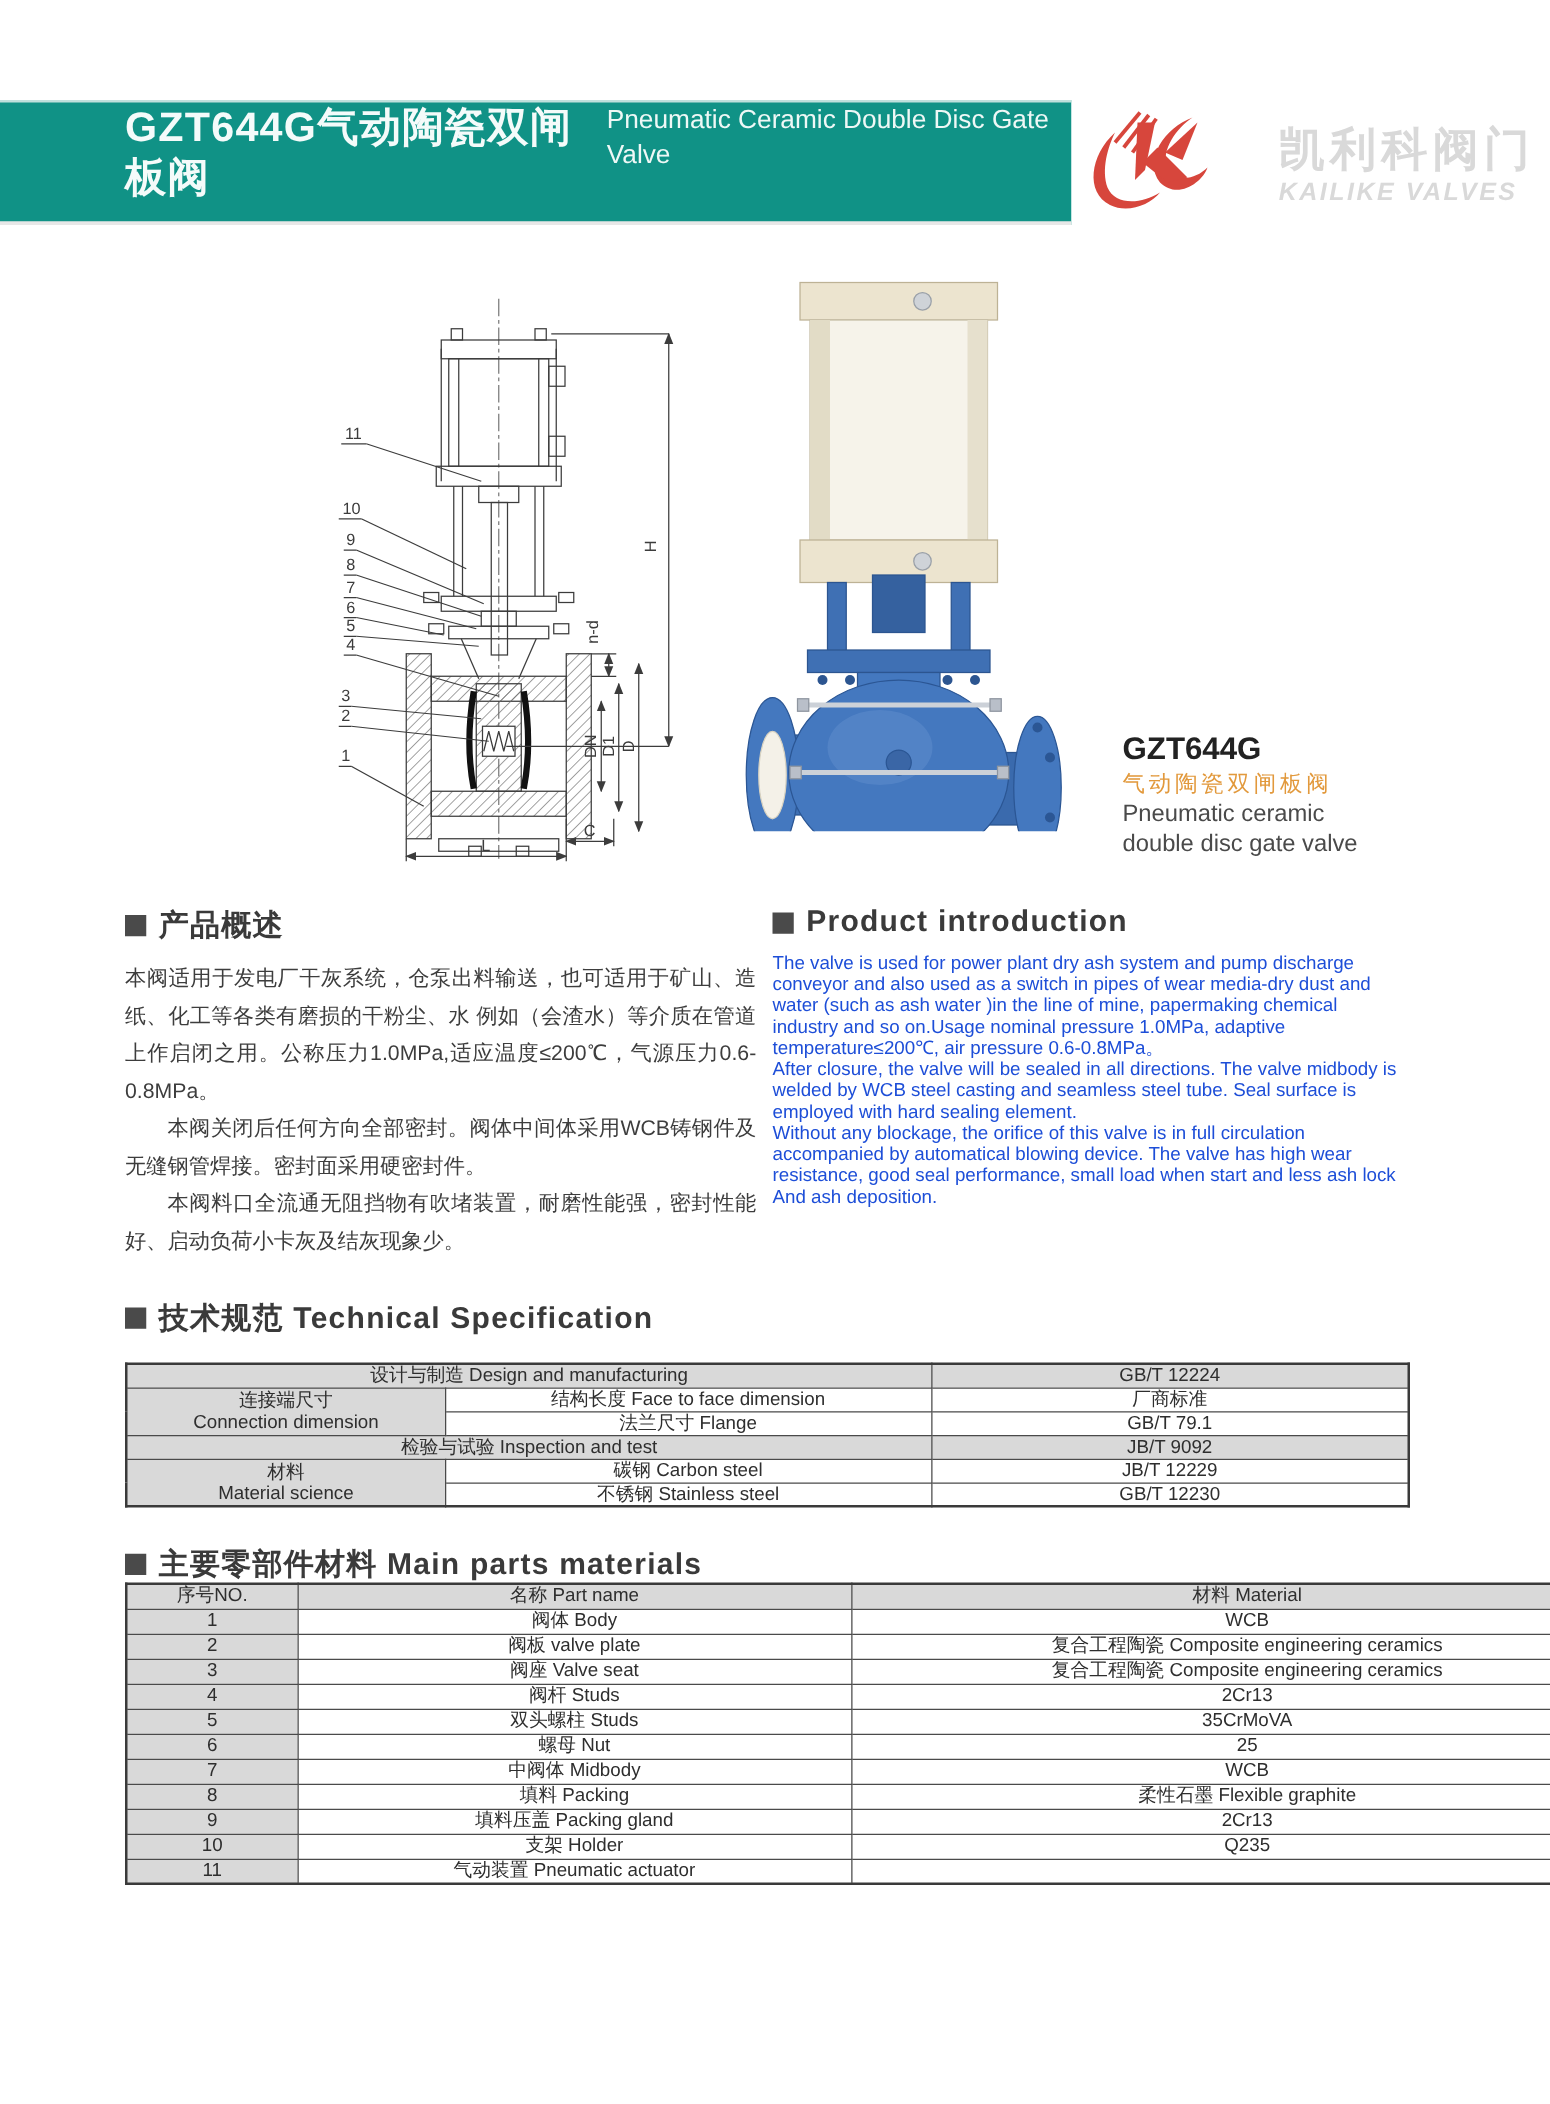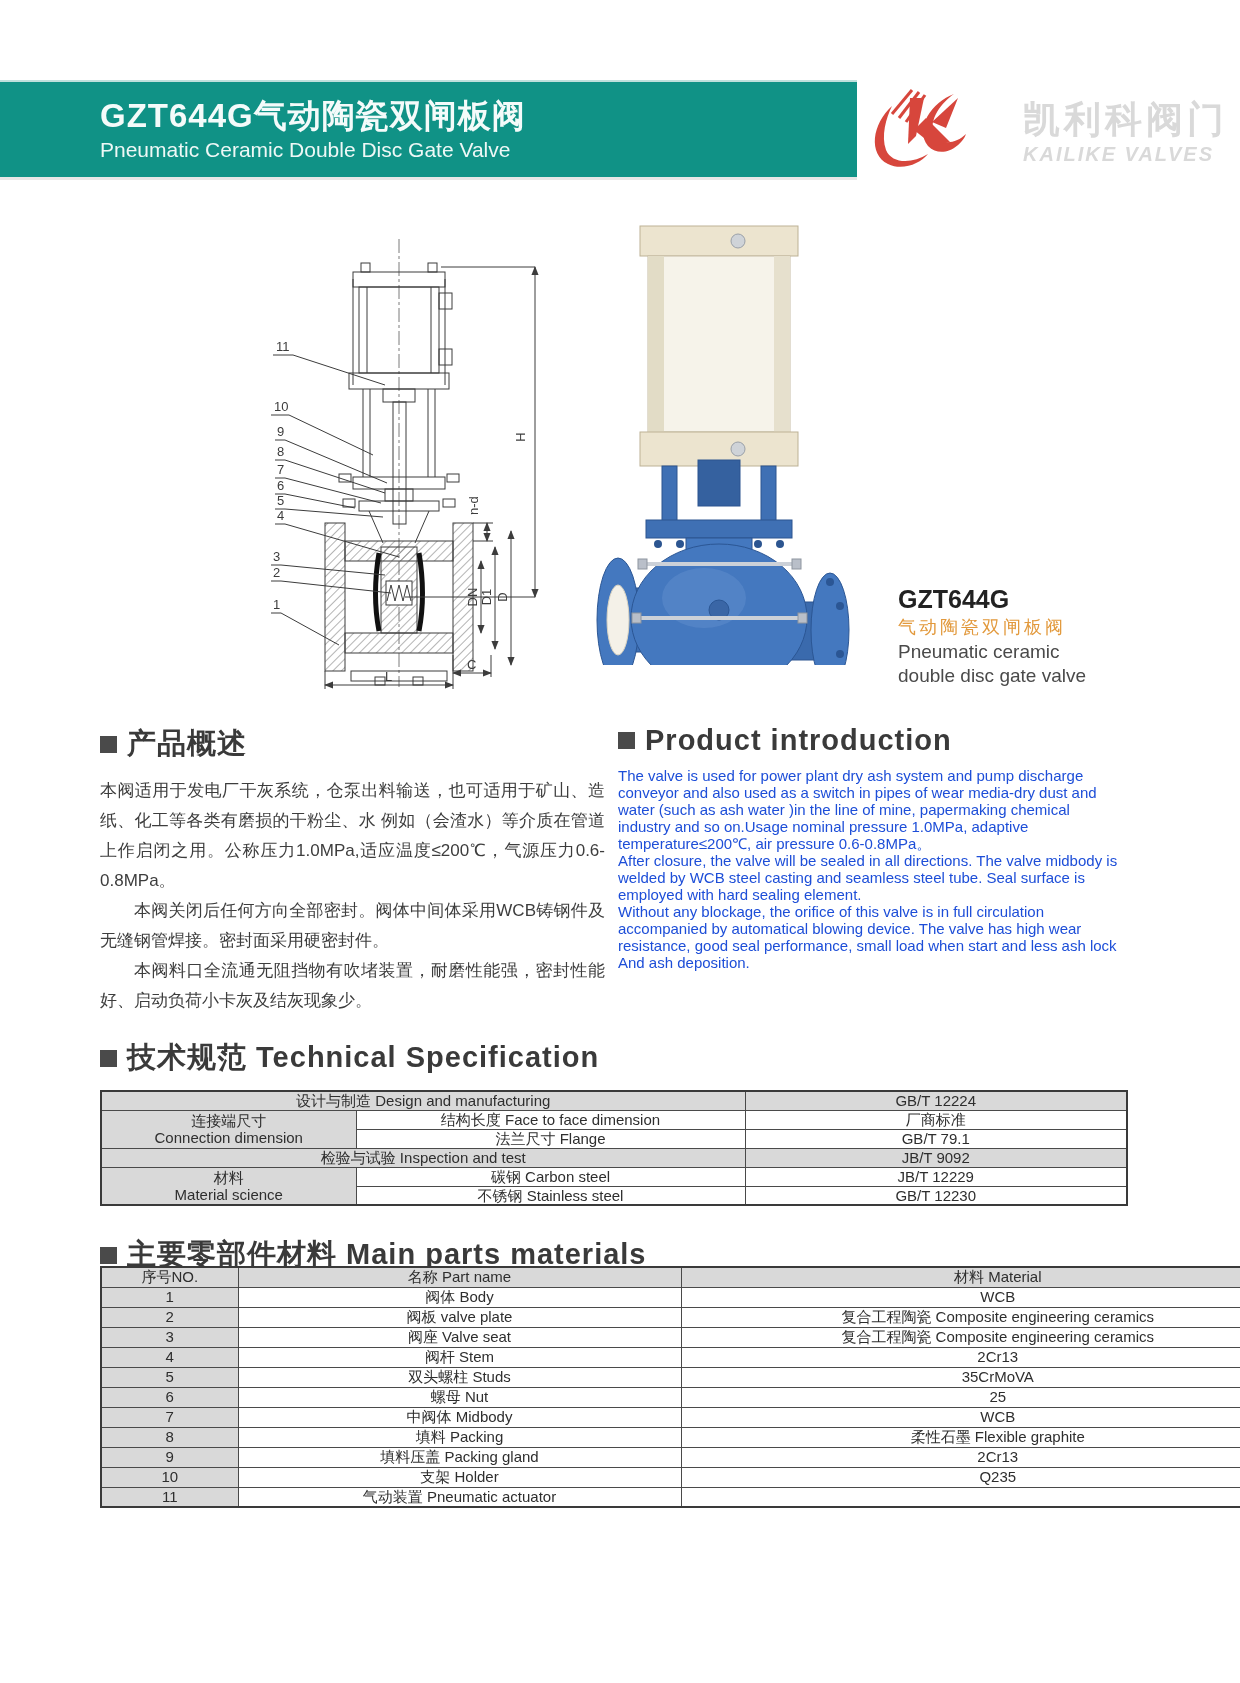--- a/index.html
+++ b/index.html
@@ -2,42 +2,42 @@
 <html><head>
 <meta charset="utf-8">
 <style>
   * { margin:0; padding:0; box-sizing:border-box; }
   body { background:#ffffff; font-family:"Liberation Sans", sans-serif; }
   #page { position:relative; width:1240px; height:1683px; background:#ffffff; overflow:hidden; margin:0 auto; }
 
   
   .banner { position:absolute; left:0; top:80px; width:857px; height:100px;
             background:#109286; border-top:2px solid #bfe0dc; border-bottom:3px solid #e7e7e7;
-            display:flex; flex-direction:column; justify-content:center; padding-left:100px; }
+            display:flex; flex-direction:row; justify-content:center; padding-left:100px; }
   .banner .title-cn { color:#f4fbfa; font-size:33px; font-weight:bold; letter-spacing:1px; line-height:40px; }
   .banner .title-en { color:#eef8f6; font-size:21px; line-height:28px; }
 
   
   .logo { position:absolute; left:862px; top:84px; width:370px; height:96px; display:flex; align-items:center;gap:47px; }
   .logo-text { margin-left:6px; }
   .logo-text .cn { color:#d9d9d9; font-size:37px; font-weight:bold; letter-spacing:4px; line-height:44px; }
   .logo-text .en { color:#d9d9d9; font-size:20px; font-weight:bold; letter-spacing:2px; line-height:24px;font-style:italic; }
 
   
   .drawing { position:absolute; left:235px; top:225px; }
   .photo   { position:absolute; left:588px; top:220px; }
   .caption { position:absolute; left:898px; top:584px; width:215px; }
   .caption .model { font-size:25px; font-weight:bold; color:#222; line-height:30px; }
   .caption .cn    { font-size:18px; color:#e2993c; letter-spacing:3px; line-height:26px; }
   .caption .en    { font-size:19px; color:#4a4a4a; line-height:24px; }
 
   
   .sec-head { display:flex; align-items:center; }
   .bullet { width:17px; height:17px; background:#4a4a4a; margin-right:10px; flex:0 0 auto; }
-  .sec-head .txt { font-size:29px; font-weight:bold; color:#3a3a3a; letter-spacing:1px; }
+  .sec-head .txt { font-size:24px; font-weight:bold; color:#3a3a3a; letter-spacing:1px; }
 
   
   .overview { position:absolute; left:100px; top:724px; width:505px; }
   .overview p { font-size:17px; color:#3d3d3d; line-height:30px; text-align:justify; }
   .overview .body { margin-top:12px; }
   .overview p.indent { text-indent:2em; }
 
   .introduction { position:absolute; left:618px; top:724px; width:500px; }
   .introduction .body { margin-top:10px; }
   .introduction p { font-size:15px; color:#1d4ed8; line-height:17px; }
@@ -366,21 +366,21 @@
           <td>阀板 valve plate</td>
           <td>复合工程陶瓷 Composite engineering ceramics</td>
         </tr>
         <tr>
           <td class="gray">3</td>
           <td>阀座 Valve  seat</td>
           <td>复合工程陶瓷 Composite engineering ceramics</td>
         </tr>
         <tr>
           <td class="gray">4</td>
-          <td>阀杆 Stem</td>
+          <td>阀杆 Studs</td>
           <td>2Cr13</td>
         </tr>
         <tr>
           <td class="gray">5</td>
           <td>双头螺柱 Studs</td>
           <td>35CrMoVA</td>
         </tr>
         <tr>
           <td class="gray">6</td>
           <td>螺母 Nut</td>

